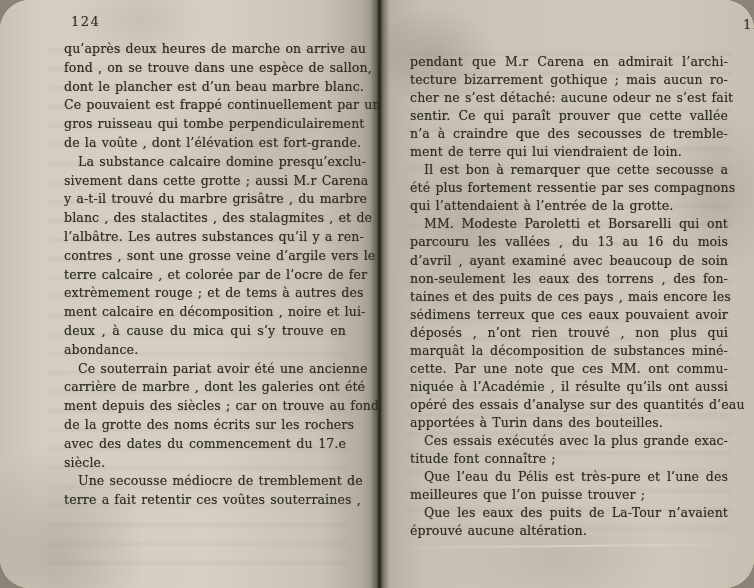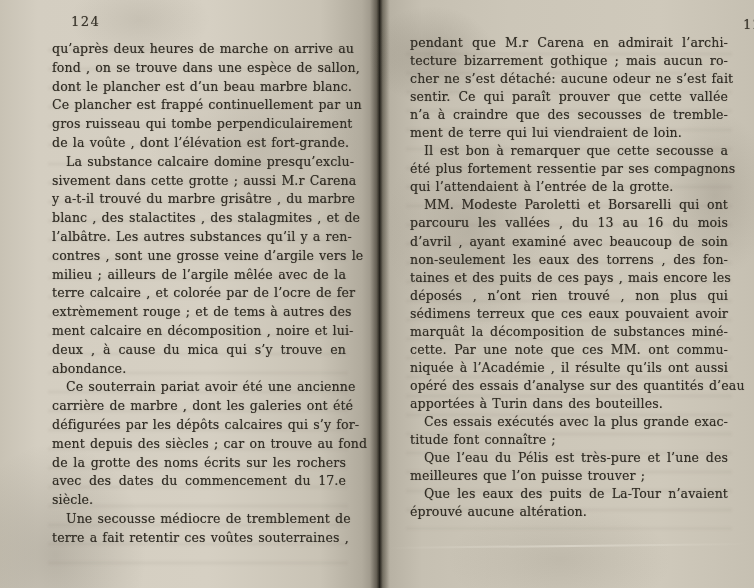--- a/index.html
+++ b/index.html
@@ -8,20 +8,21 @@
     font-family: "DejaVu Serif", "Liberation Serif", serif;
     background: #8a8478;
     overflow: hidden;
   }
   .scan {
     position: relative;
     width: 754px; height: 588px;
     background: #fef9c3;
     overflow: hidden;
     box-shadow: inset 0 0 70px rgba(82, 76, 63, 0.30);
+    border-radius: 30px;
   }
   .page {
     position: absolute; top: 0; height: 588px;
   }
   .page-left {
     left: 0; width: 377px;
     background: linear-gradient(90deg,
       #c8c2b4 0%, #d4cec1 10%, #d6d0c3 55%,
       #c9c3b5 85%, #b1ab9d 96%, #938d80 100%);
   }
@@ -74,29 +75,29 @@
   .pn-right { left: 697px; top: 17px; margin-left: 46px; }
   .textblock {
     position: absolute;
     color: #312d25;
     font-size: 12.4px;
     letter-spacing: 0.2px;
     word-spacing: 1px;
     text-shadow: 0.3px 0.3px 0.7px rgba(49,45,37,0.55);
   }
   .tb-left  { left: 52px;  top: 40px; width: 294px; line-height: 18.8px; }
-  .tb-right { left: 410px; top: 34px; width: 318px; line-height: 18.05px; }
+  .tb-right { left: 410px; top: 53px; width: 318px; line-height: 18.05px; }
   .ln {
     text-align: justify;
     text-align-last: justify;
     white-space: nowrap;
     height: 1em;
     overflow: visible;
   }
-  .tb-left  .ln { height: 18.8px; }
+  .tb-left  .ln { height: 18.8px; margin-left: 12px; }
   .tb-right .ln { height: 18.05px; }
   .end { text-align-last: left; }
   .indent { padding-left: 14px; }
 </style>
 </head>
 <body>
 
 <div class="scan">
 
   <div class="page page-left"></div>
@@ -107,38 +108,36 @@
   <div class="show-through st-right"></div>
   <div class="crease"></div>
 
   <div class="pagenum pn-left">124</div>
   <div class="pagenum pn-right">125</div>
 
   <div class="textblock tb-left">
     <div class="ln">qu’après deux heures de marche on arrive au</div>
     <div class="ln">fond , on se trouve dans une espèce de sallon,</div>
     <div class="ln">dont le plancher est d’un beau marbre blanc.</div>
-    <div class="ln">Ce plancher est frappé continuellement par un</div>
+    <div class="ln">Ce pouvaient est frappé continuellement par un</div>
     <div class="ln">gros ruisseau qui tombe perpendiculairement</div>
     <div class="ln end">de la voûte , dont l’élévation est fort-grande.</div>
     <div class="ln indent">La substance calcaire domine presqu’exclu-</div>
     <div class="ln">sivement dans cette grotte ; aussi M.r Carena</div>
     <div class="ln">y a-t-il trouvé du marbre grisâtre , du marbre</div>
     <div class="ln">blanc , des stalactites , des stalagmites , et de</div>
     <div class="ln">l’albâtre. Les autres substances qu’il y a ren-</div>
     <div class="ln">contres , sont une grosse veine d’argile vers le</div>
-    <div class="ln">milieu ; ailleurs de l’argile mêlée avec de la</div>
     <div class="ln">terre calcaire , et colorée par de l’ocre de fer</div>
     <div class="ln">extrèmement rouge ; et de tems à autres des</div>
     <div class="ln">ment calcaire en décomposition , noire et lui-</div>
     <div class="ln">deux , à cause du mica qui s’y trouve en</div>
     <div class="ln end">abondance.</div>
     <div class="ln indent">Ce souterrain pariat avoir été une ancienne</div>
     <div class="ln">carrière de marbre , dont les galeries ont été</div>
-    <div class="ln">défigurées par les dépôts calcaires qui s’y for-</div>
     <div class="ln">ment depuis des siècles ; car on trouve au fond</div>
     <div class="ln">de la grotte des noms écrits sur les rochers</div>
     <div class="ln">avec des dates du commencement du 17.e</div>
     <div class="ln end">siècle.</div>
     <div class="ln indent">Une secousse médiocre de tremblement de</div>
     <div class="ln">terre a fait retentir ces voûtes souterraines ,</div>
   </div>
 
   <div class="textblock tb-right">
     <div class="ln">pendant que M.r Carena en admirait l’archi-</div>
@@ -148,22 +147,22 @@
     <div class="ln">n’a à craindre que des secousses de tremble-</div>
     <div class="ln end">ment de terre qui lui viendraient de loin.</div>
     <div class="ln indent">Il est bon à remarquer que cette secousse a</div>
     <div class="ln">été plus fortement ressentie par ses compagnons</div>
     <div class="ln end">qui l’attendaient à l’entrée de la grotte.</div>
     <div class="ln indent">MM. Modeste Paroletti et Borsarelli qui ont</div>
     <div class="ln">parcouru les vallées , du 13 au 16 du mois</div>
     <div class="ln">d’avril , ayant examiné avec beaucoup de soin</div>
     <div class="ln">non-seulement les eaux des torrens , des fon-</div>
     <div class="ln">taines et des puits de ces pays , mais encore les</div>
+    <div class="ln">sédimens terreux que ces eaux pouvaient avoir</div>
     <div class="ln">déposés , n’ont rien trouvé , non plus qui</div>
-    <div class="ln">sédimens terreux que ces eaux pouvaient avoir</div>
     <div class="ln">marquât la décomposition de substances miné-</div>
     <div class="ln">cette. Par une note que ces MM. ont commu-</div>
     <div class="ln">niquée à l’Académie , il résulte qu’ils ont aussi</div>
     <div class="ln">opéré des essais d’analyse sur des quantités d’eau</div>
     <div class="ln end">apportées à Turin dans des bouteilles.</div>
     <div class="ln indent">Ces essais exécutés avec la plus grande exac-</div>
     <div class="ln end">titude font connaître ;</div>
     <div class="ln indent">Que l’eau du Pélis est très-pure et l’une des</div>
     <div class="ln end">meilleures que l’on puisse trouver ;</div>
     <div class="ln indent">Que les eaux des puits de La-Tour n’avaient</div>

